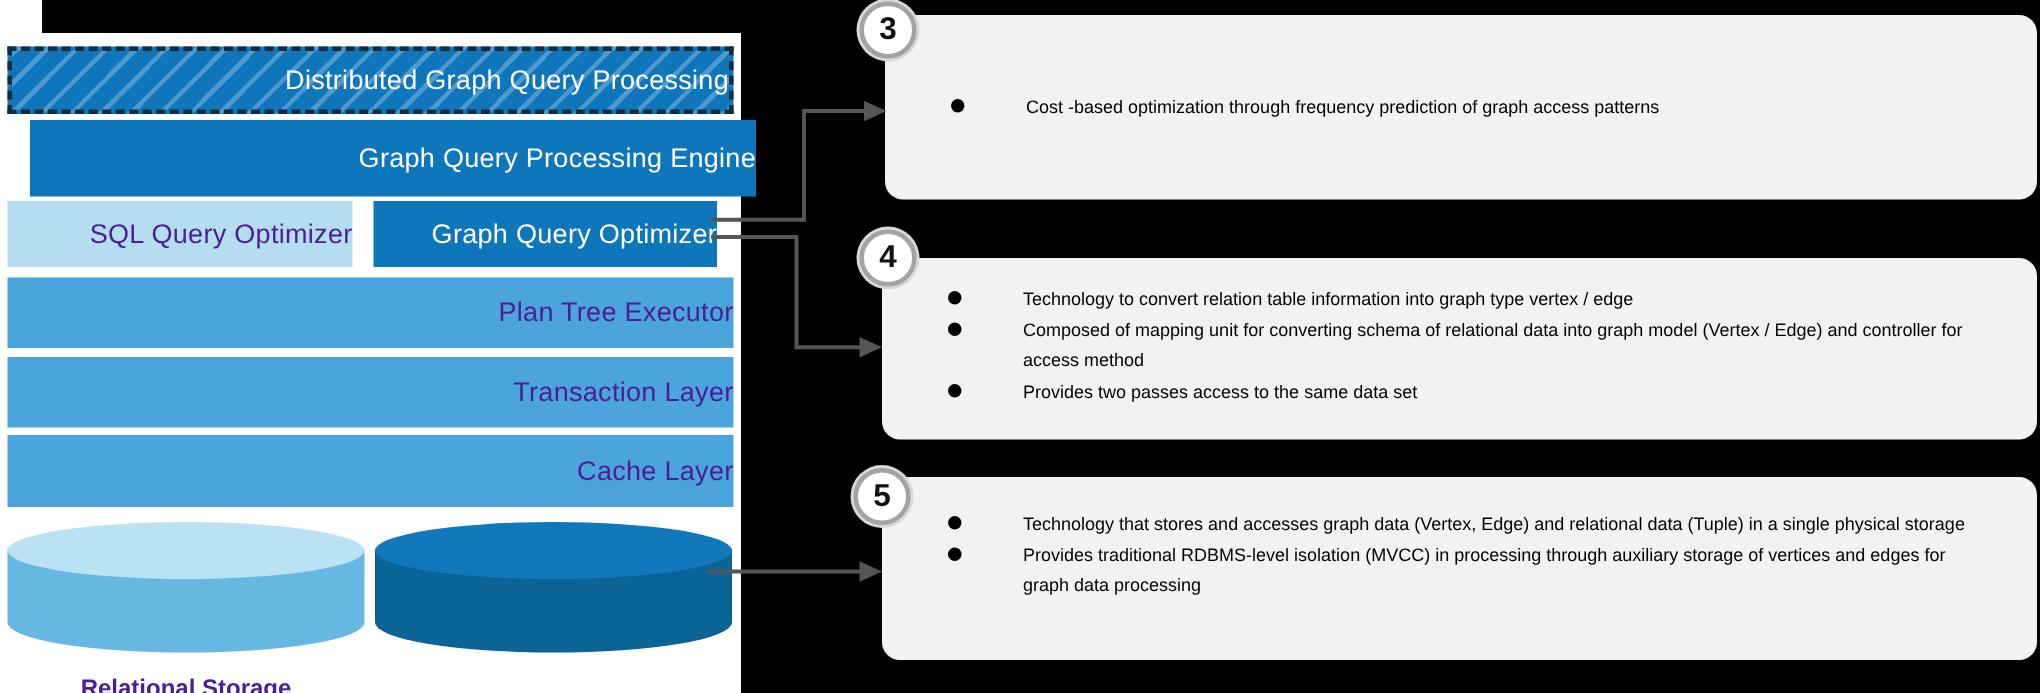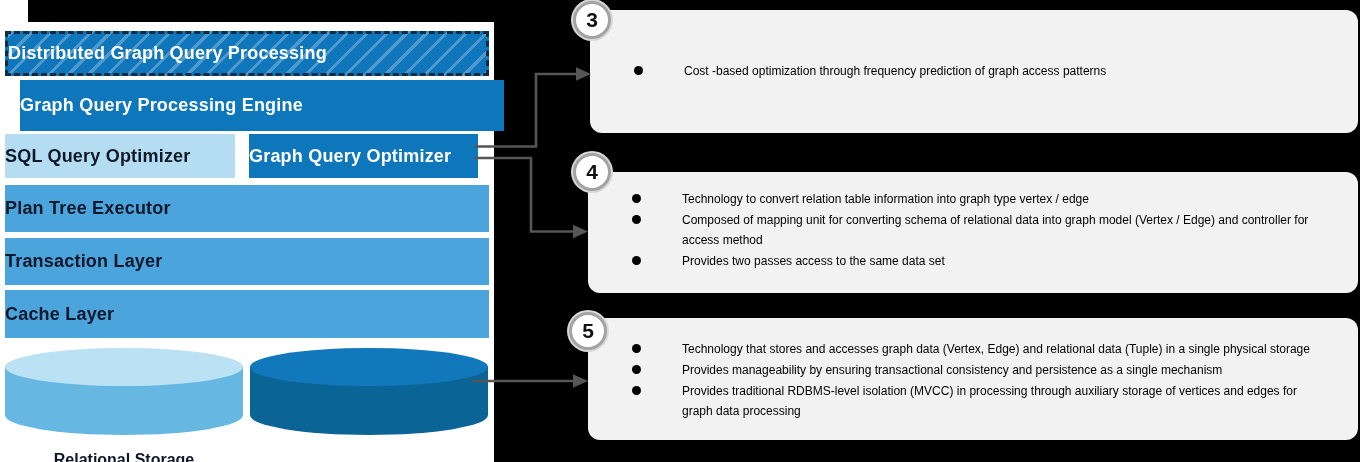--- a/index.html
+++ b/index.html
@@ -8,24 +8,24 @@
     background:#ffffff;font-family:"Liberation Sans",sans-serif;
   }
   .abs{position:absolute;box-sizing:border-box;}
 
   
   .top-bar{left:28px;top:0;width:1332px;height:22px;background:#000;z-index:1;}
   .right-black{left:494px;top:0;width:866px;height:462px;background:#000;z-index:1;}
 
   
   .layer{
-    z-index:2;display:flex;align-items:center;justify-content:flex-start;
-    font-size:18px;font-weight:700;letter-spacing:.2px;text-align:center;
+    z-index:2;display:flex;align-items:center;justify-content:flex-end;
+    font-size:18px;font-weight:400;letter-spacing:.2px;text-align:center;
   }
-  .lbl-light{color:#0f172a;}
+  .lbl-light{color:#4c1d95;}
   .lbl-dark{color:#ffffff;}
   .box-dashed{
     left:5px;top:31px;width:484px;height:45px;
     background:#1076bc;
     background-image:repeating-linear-gradient(135deg,rgba(255,255,255,.26) 0 3px,transparent 3px 14px);
     border:3px dashed #0f2c40;
   }
   .box-engine{left:20px;top:80px;width:484px;height:51px;background:#0e76bb;}
   .box-sql{left:5px;top:134px;width:230px;height:44px;background:#b5ddf2;}
   .box-gopt{left:249px;top:134px;width:229px;height:44px;background:#0e76bb;}
@@ -135,23 +135,20 @@
           <div class="bullet-line"><span class="dot"></span><span>Provides two passes access to the same data set</span></div>
         </div>
       </div>
   </div>
   <div class="abs panel panel-5">
     <div class="bullets">
         <div class="bullet-item">
           <div class="bullet-line"><span class="dot"></span><span>Technology that stores and accesses graph data (Vertex, Edge) and relational data (Tuple) in a single physical storage</span></div>
         </div>
         <div class="bullet-item">
-          <div class="bullet-line"><span class="dot"></span><span>Provides manageability by ensuring transactional consistency and persistence as a single mechanism</span></div>
-        </div>
-        <div class="bullet-item">
           <div class="bullet-line"><span class="dot"></span><span>Provides traditional RDBMS-level isolation (MVCC) in processing through auxiliary storage of vertices and edges for</span></div>
           <div class="bullet-line"><span>graph data processing</span></div>
         </div>
       </div>
   </div>
 
   <svg class="abs arrows" viewBox="0 0 1360 462" xmlns="http://www.w3.org/2000/svg">
     <g stroke="#565656" stroke-width="2.6" fill="none">
       <path d="M474 146.5 H536 V74 H577"></path>
       <path d="M474 158 H531 V231.5 H574"></path>

